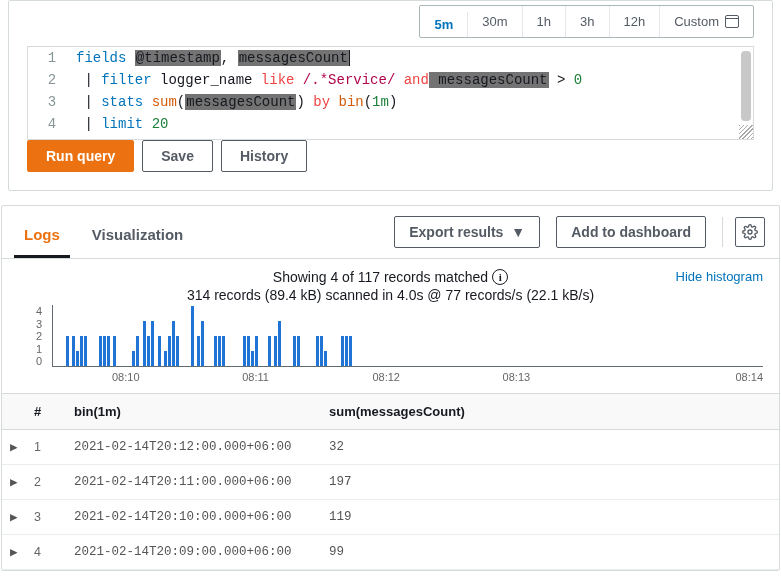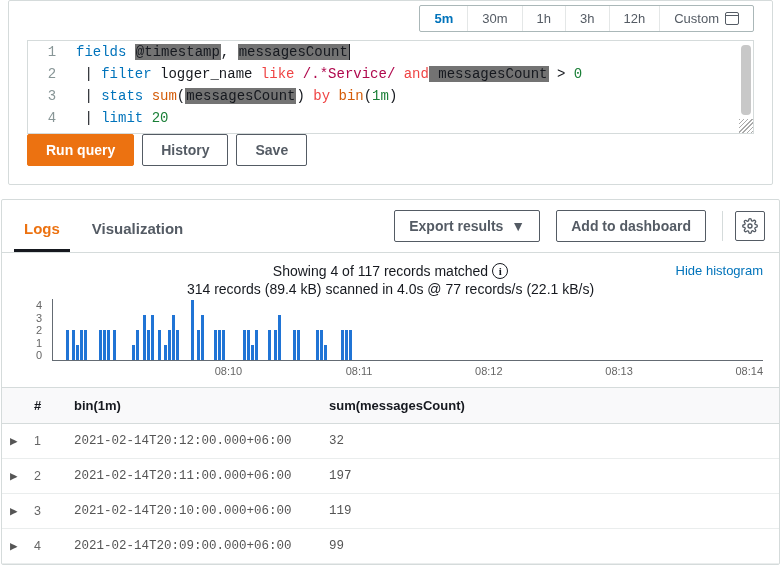--- a/index.html
+++ b/index.html
@@ -31,21 +31,21 @@
     padding: 5px 14px;
     font-size: 13px;
     color: #545b64;
     border-right: 1px solid #e4e7e7;
     cursor: pointer;
     display: flex;
     align-items: center;
     gap: 6px;
   }
   .time-range-item:last-child { border-right: none; }
-  .time-range-item.active { color: #0073bb; font-weight: 600; }
+  .time-range-item.active { color: #0073bb; font-weight: 600; margin-top: 6px; }
   .code-editor {
     border: 1px solid #d5dbdb;
     position: relative;
     background: #fff;
     padding-bottom: 4px;
   }
   .code-line {
     display: flex;
     font-family: "Courier New", monospace;
     font-size: 14px;
@@ -160,21 +160,21 @@
     font-size: 11px; color: #666;
     display:flex; flex-direction:column-reverse; height:62px; justify-content:space-between;
   }
   .chart-plot {
     height: 62px; border-bottom: 1px solid #646b73; border-left:1px solid #646b73;
     position: relative; display:flex; align-items:flex-end; gap:1px;
   }
   .bar { width: 3px; background: #2074d5; flex-shrink:0;}
   .gap { flex-shrink:0; }
   .chart-x { display:flex; font-size:11px; color:#666; margin-top:4px; }
-  .chart-x span { flex:1; text-align:right; }
+  .chart-x span { flex:1; text-align:left; }
   .chart-x span:first-child { margin-left: 60px;}
   .table { width: 100%; font-size: 13px; border-collapse: collapse; }
   .table th {
     text-align: left; font-weight: 600; padding: 10px 8px;
     border-top: 1px solid #d5dbdb; border-bottom: 1px solid #d5dbdb;
     background: #f9f9fa; color:#16191f;
   }
   .table th.expand-col { width: 24px; }
   .table th.num-col { width: 40px; }
   .table td {
@@ -241,22 +241,22 @@
     <div class="code-line">
       <div class="line-num">4</div>
       <div class="line-content"><span> | </span><span class="tok-kw">limit</span><span class="tok-num"> 20</span></div>
     </div>
     <div class="scrollbar-stub"></div>
     <div class="resize-handle"></div>
   </div>
 
   <div class="btn-row">
     <button class="btn primary">Run query</button>
+    <button class="btn">Save</button>
     <button class="btn">History</button>
-    <button class="btn">Save</button>
   </div>
 </div>
 
 <div class="results">
   <div class="tabs-row">
     <div class="tab active">Logs</div>
     <div class="tab">Visualization</div>
     <div class="tabs-spacer"></div>
     <button class="btn-outline">
       <span>Export results</span>

